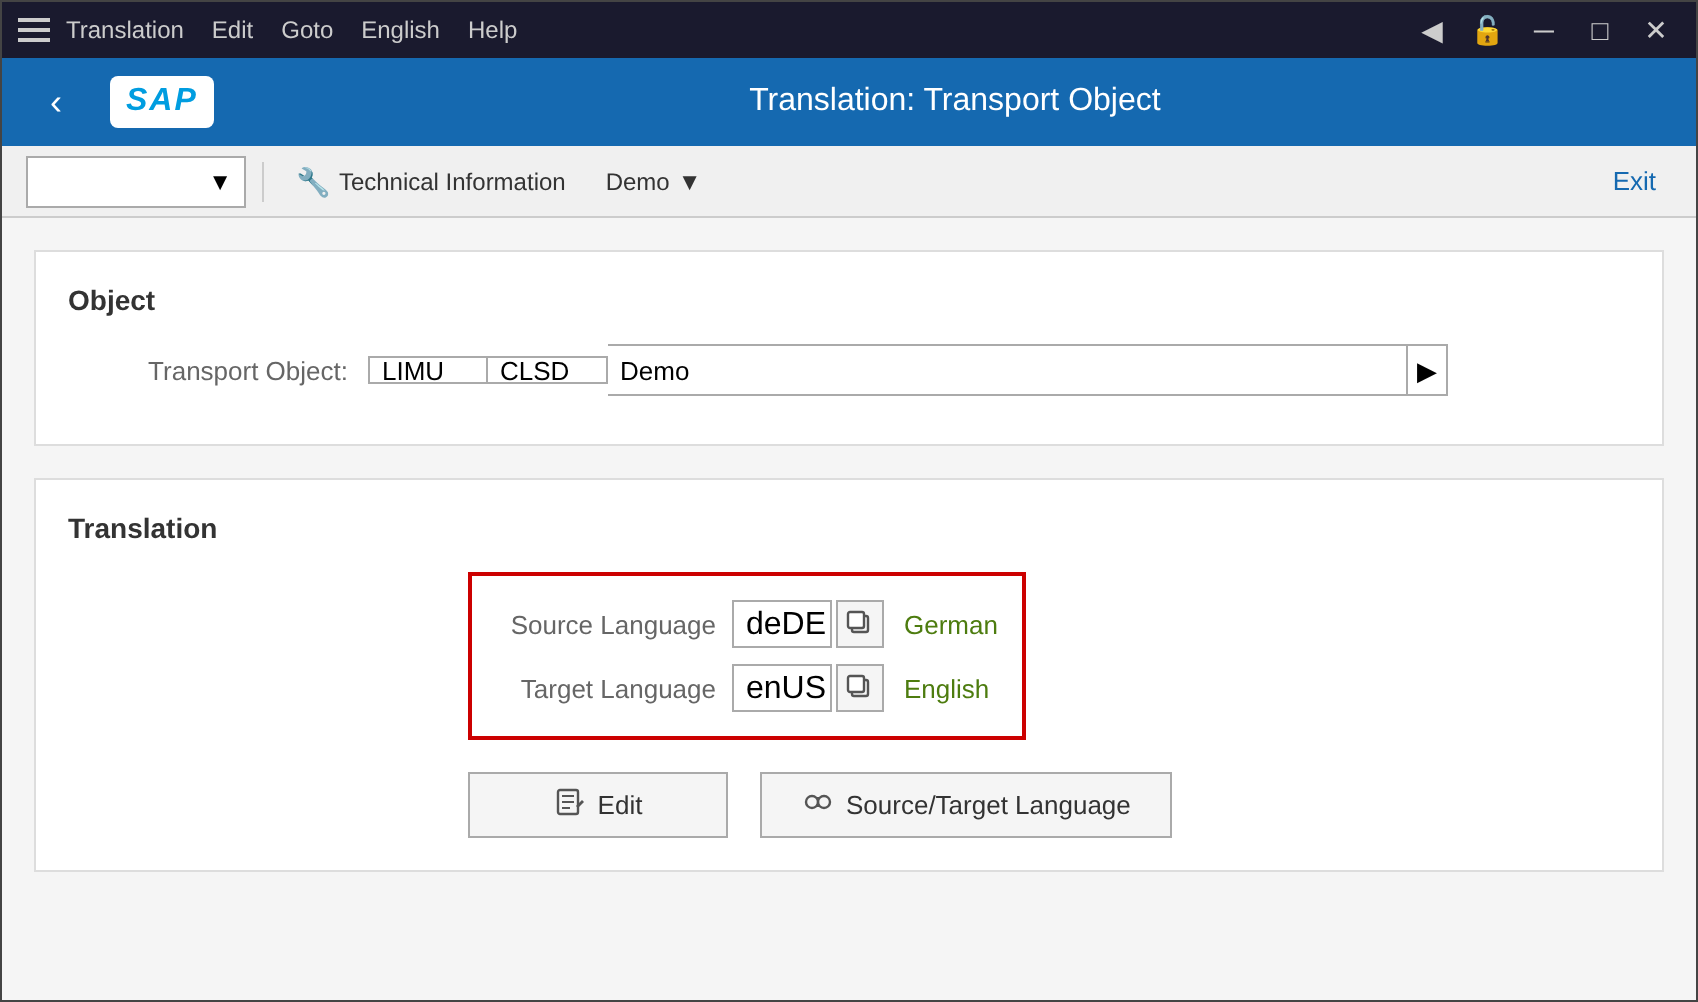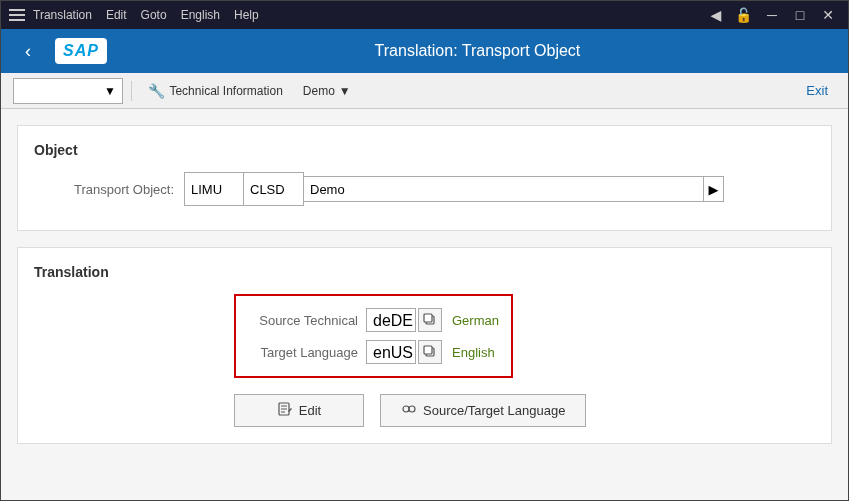--- a/index.html
+++ b/index.html
@@ -187,21 +187,21 @@
     .transport-inputs {
       display: flex;
       align-items: center;
       gap: 0;
     }
     .transport-field {
       border: 1px solid #aaa;
       background: #fff;
       padding: 3px 6px;
       font-size: 13px;
-      height: 34px;
+      height: 14px;
       min-width: 60px;
     }
     .transport-field-wide {
       border: 1px solid #aaa;
       background: #fff;
       padding: 3px 6px;
       font-size: 13px;
       height: 26px;
       width: 400px;
     }
@@ -371,21 +371,21 @@
   </div>
 
   <div class="translation-section">
     <div class="section-title">Translation</div>
 
     <div class="translation-form-row">
       <div style="min-width:200px;"></div>
       <div class="language-box">
 
         <div class="lang-row">
-          <div class="lang-label">Source Technical</div>
+          <div class="lang-label">Source Language</div>
           <div class="lang-code">deDE</div>
           <div class="lang-copy-icon">
             <svg width="14" height="14" viewBox="0 0 14 14" fill="none">
               <rect x="3" y="3" width="8" height="8" rx="1" stroke="#555" stroke-width="1.2" fill="none"></rect>
               <rect x="1" y="1" width="8" height="8" rx="1" stroke="#555" stroke-width="1.2" fill="white"></rect>
             </svg>
           </div>
           <div class="lang-name">German</div>
         </div>
 

